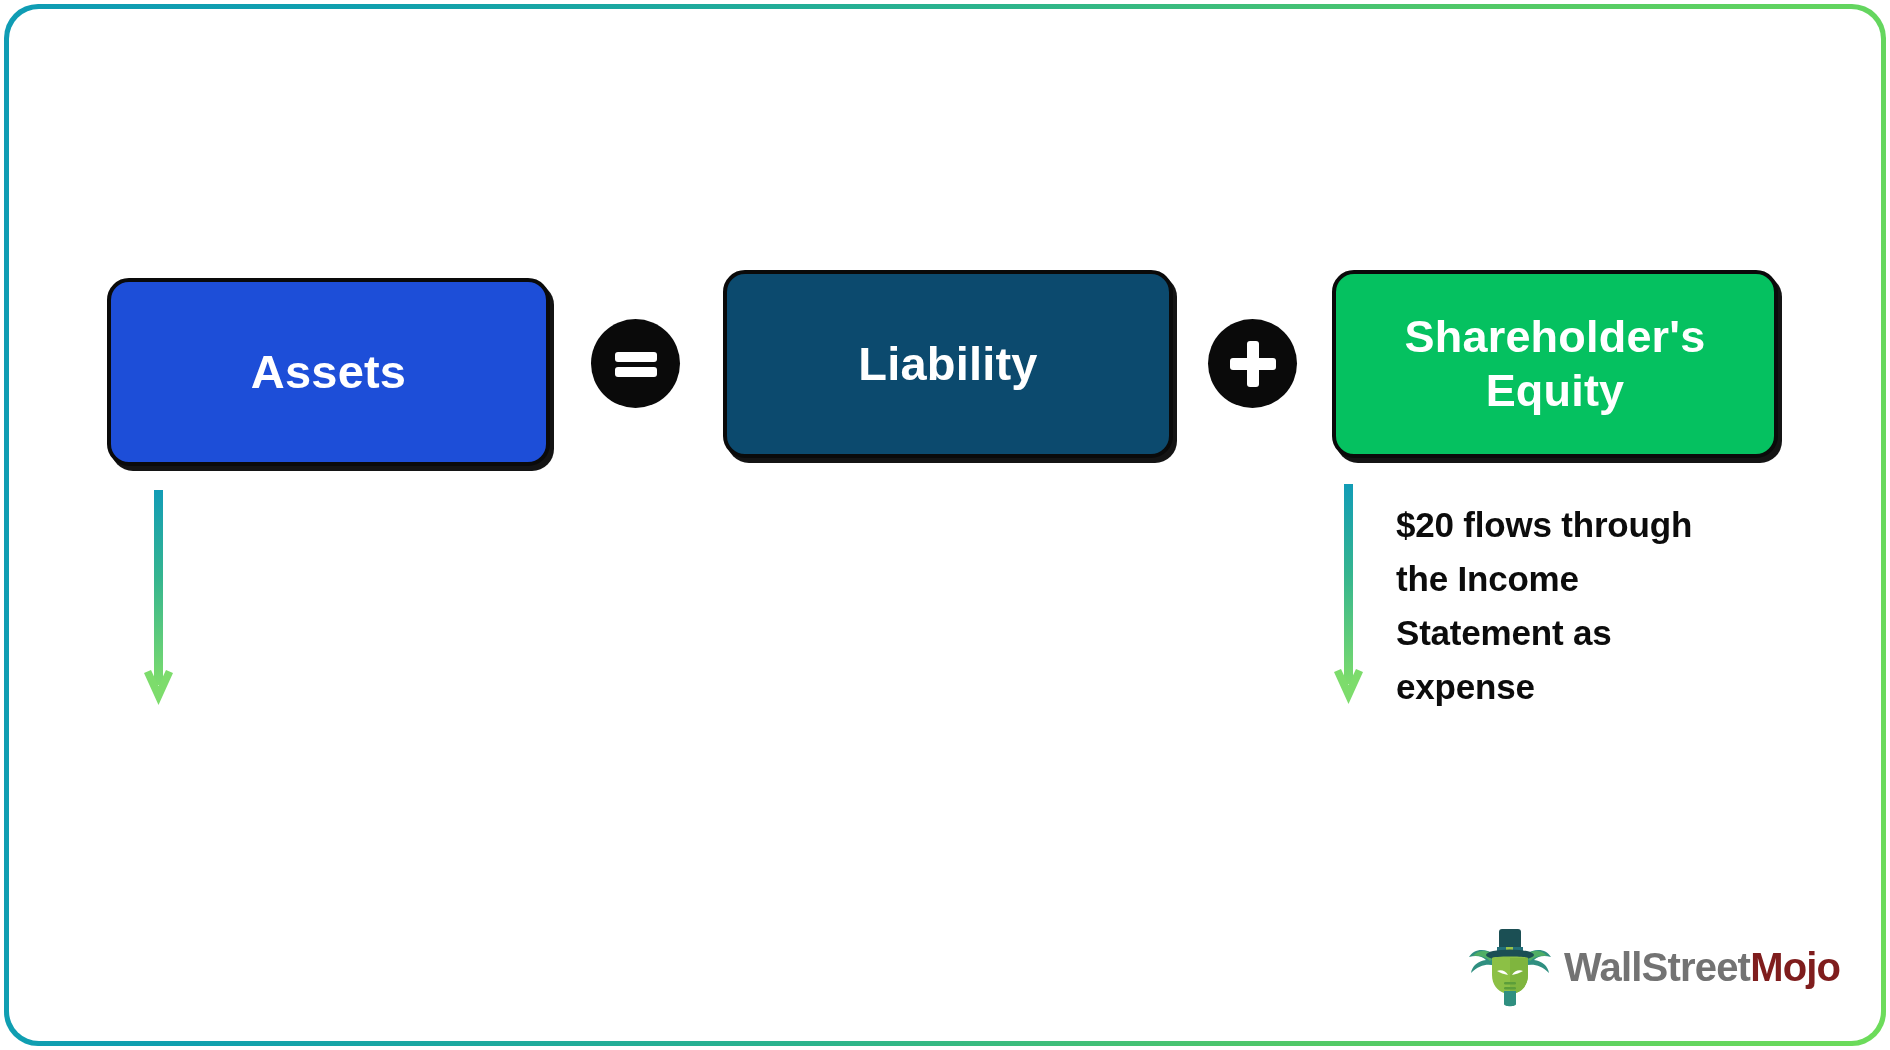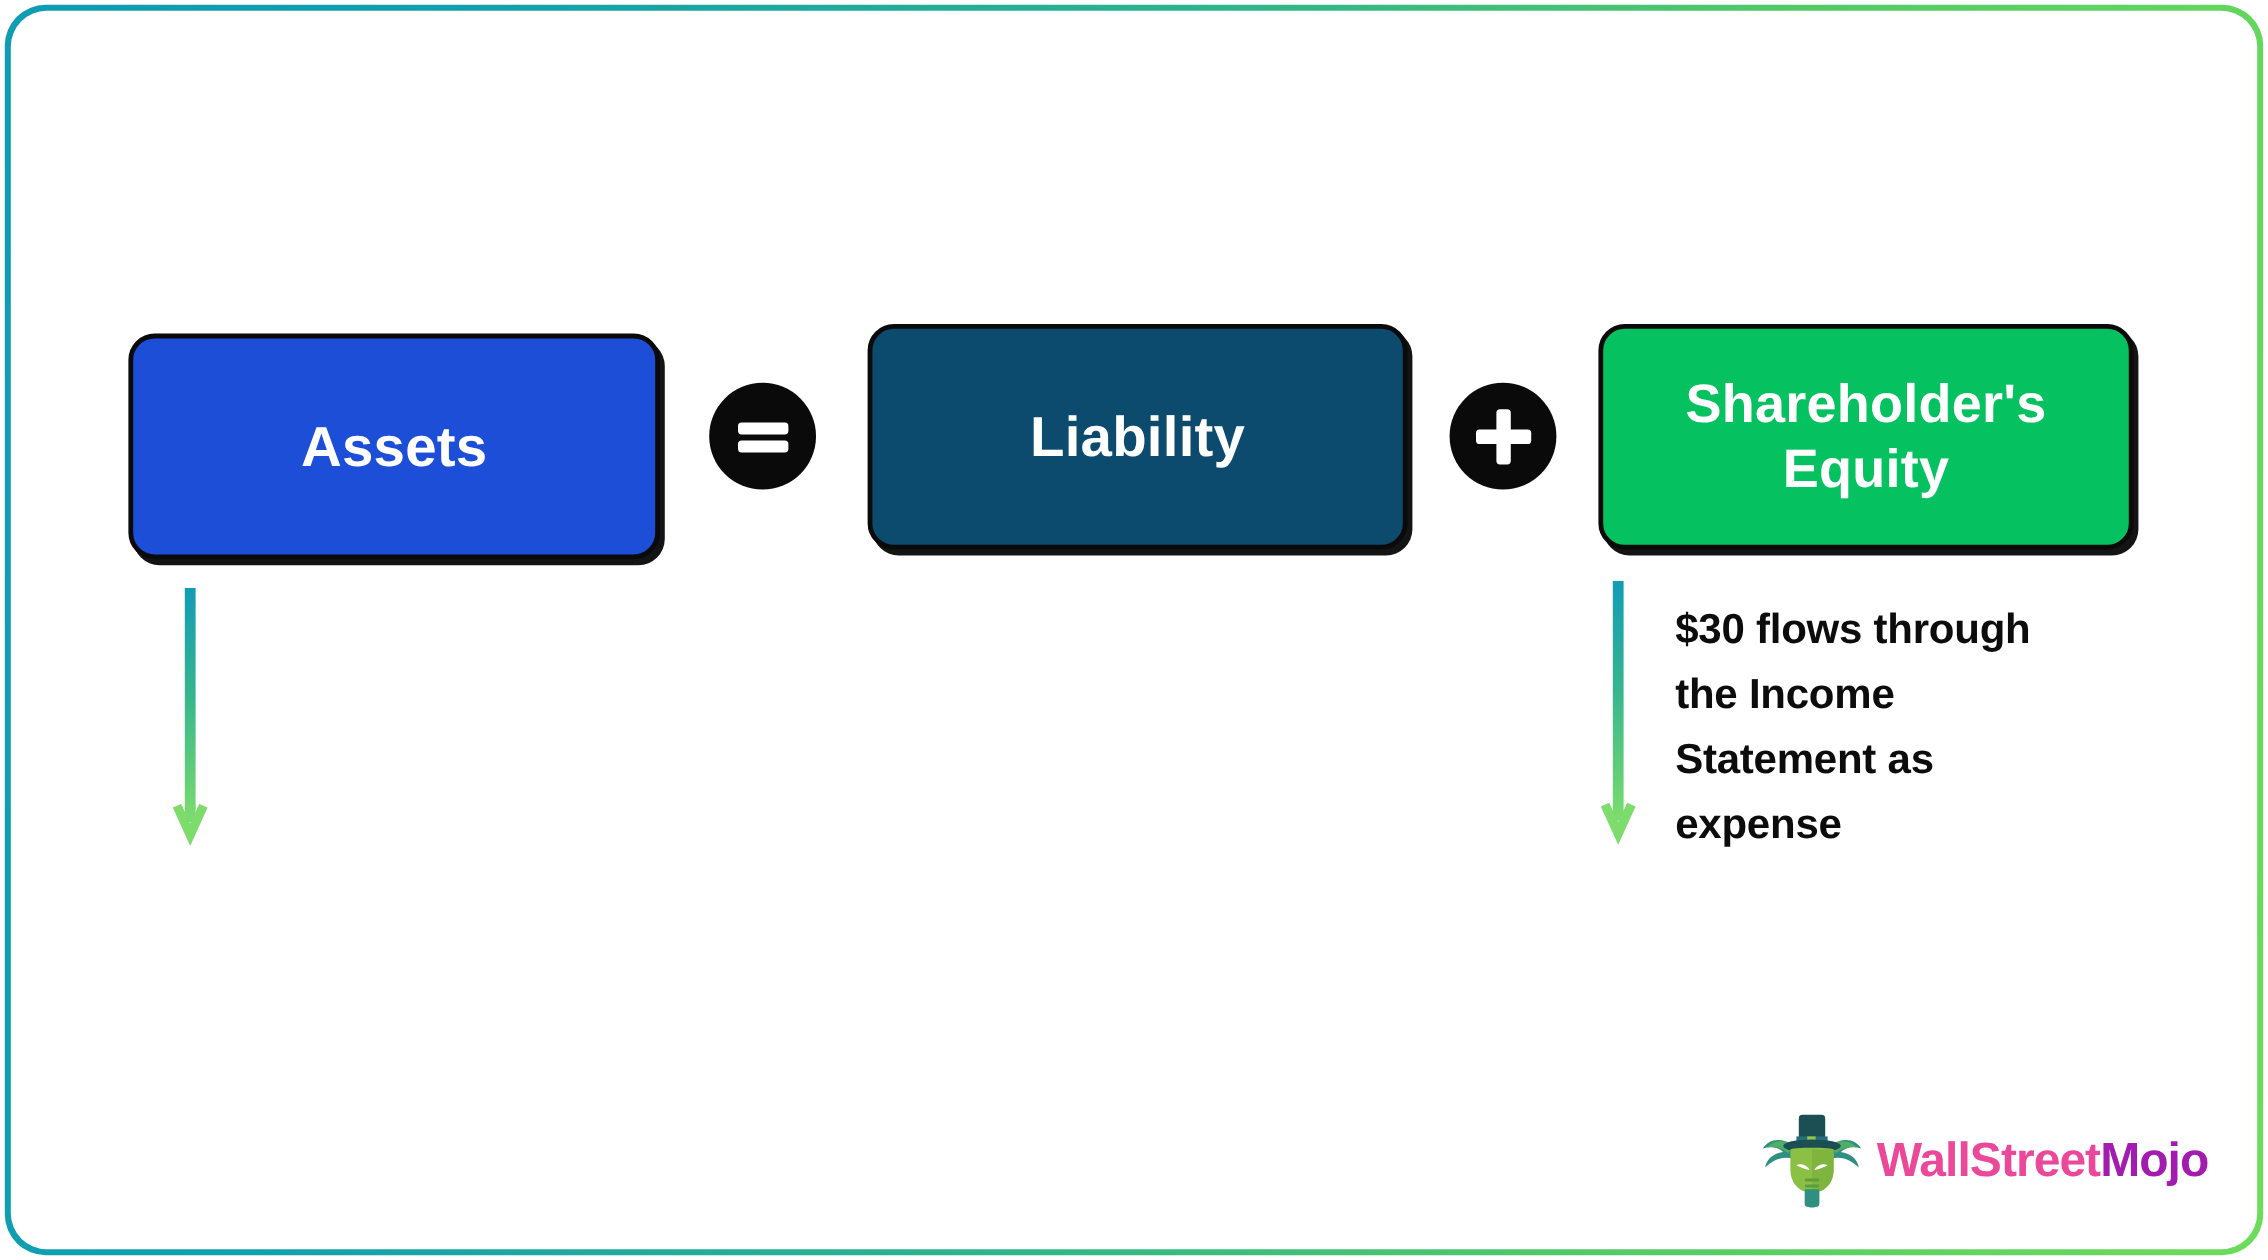--- a/index.html
+++ b/index.html
@@ -152,22 +152,22 @@
     display: flex;
     align-items: center;
     gap: 10px;
   }
   #logo-wordmark {
     font-size: 40px;
     font-weight: 700;
     letter-spacing: -0.8px;
     white-space: nowrap;
   }
-  #logo-wordmark .wm-dark { color: #ec4899; }
-  #logo-wordmark .wm-teal { color: #a21caf; margin-top: 27px; }
+  #logo-wordmark .wm-dark { color: #737373; }
+  #logo-wordmark .wm-teal { color: #7f1d1d; margin-top: 27px; }
 </style>
 </head>
 <body>
 
 <div id="canvas">
 
   <div class="frame">
     <div class="frame-inner"></div>
   </div>
 
@@ -212,21 +212,21 @@
       <linearGradient id="gradArrowB" x1="0" y1="0" x2="0" y2="1">
         <stop offset="0%" stop-color="#129cb6"></stop>
         <stop offset="45%" stop-color="#35b58f"></stop>
         <stop offset="100%" stop-color="#7ddc6c"></stop>
       </linearGradient>
     </defs>
     <rect x="14" y="0" width="9" height="200" fill="url(#gradArrowB)"></rect>
     <path d="M 4 188 L 18.5 220 L 33 188 L 26 185 L 18.5 201 L 11 185 Z" fill="#7ddc6c"></path>
   </svg>
 
-  <div class="caption" id="caption-equity">$30 flows through
+  <div class="caption" id="caption-equity">$20 flows through
 the Income
 Statement as
 expense</div>
 
   <div id="logo">
 
     <svg width="88" height="84" viewBox="0 0 88 84">
 
       <path d="M30 30 C 18 22, 8 24, 3 32 C 10 30, 16 31, 20 35
                C 12 36, 6 41, 5 48 C 14 39, 24 38, 32 42 Z" fill="#2f8f80"></path>

